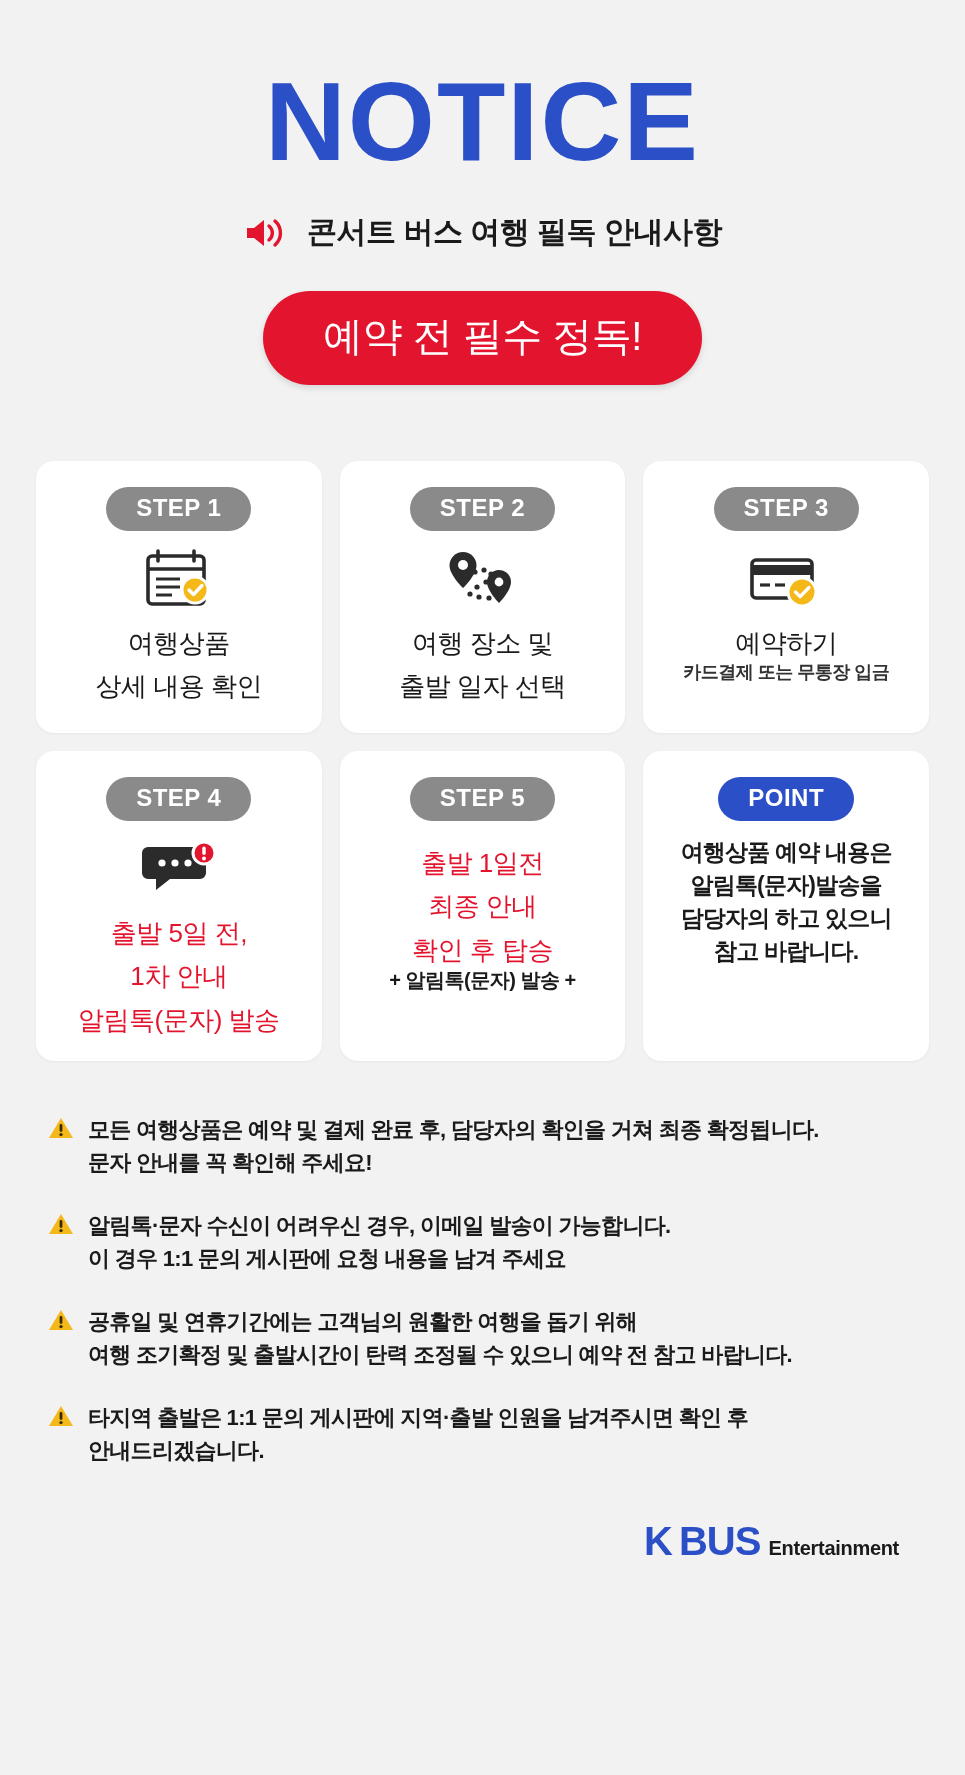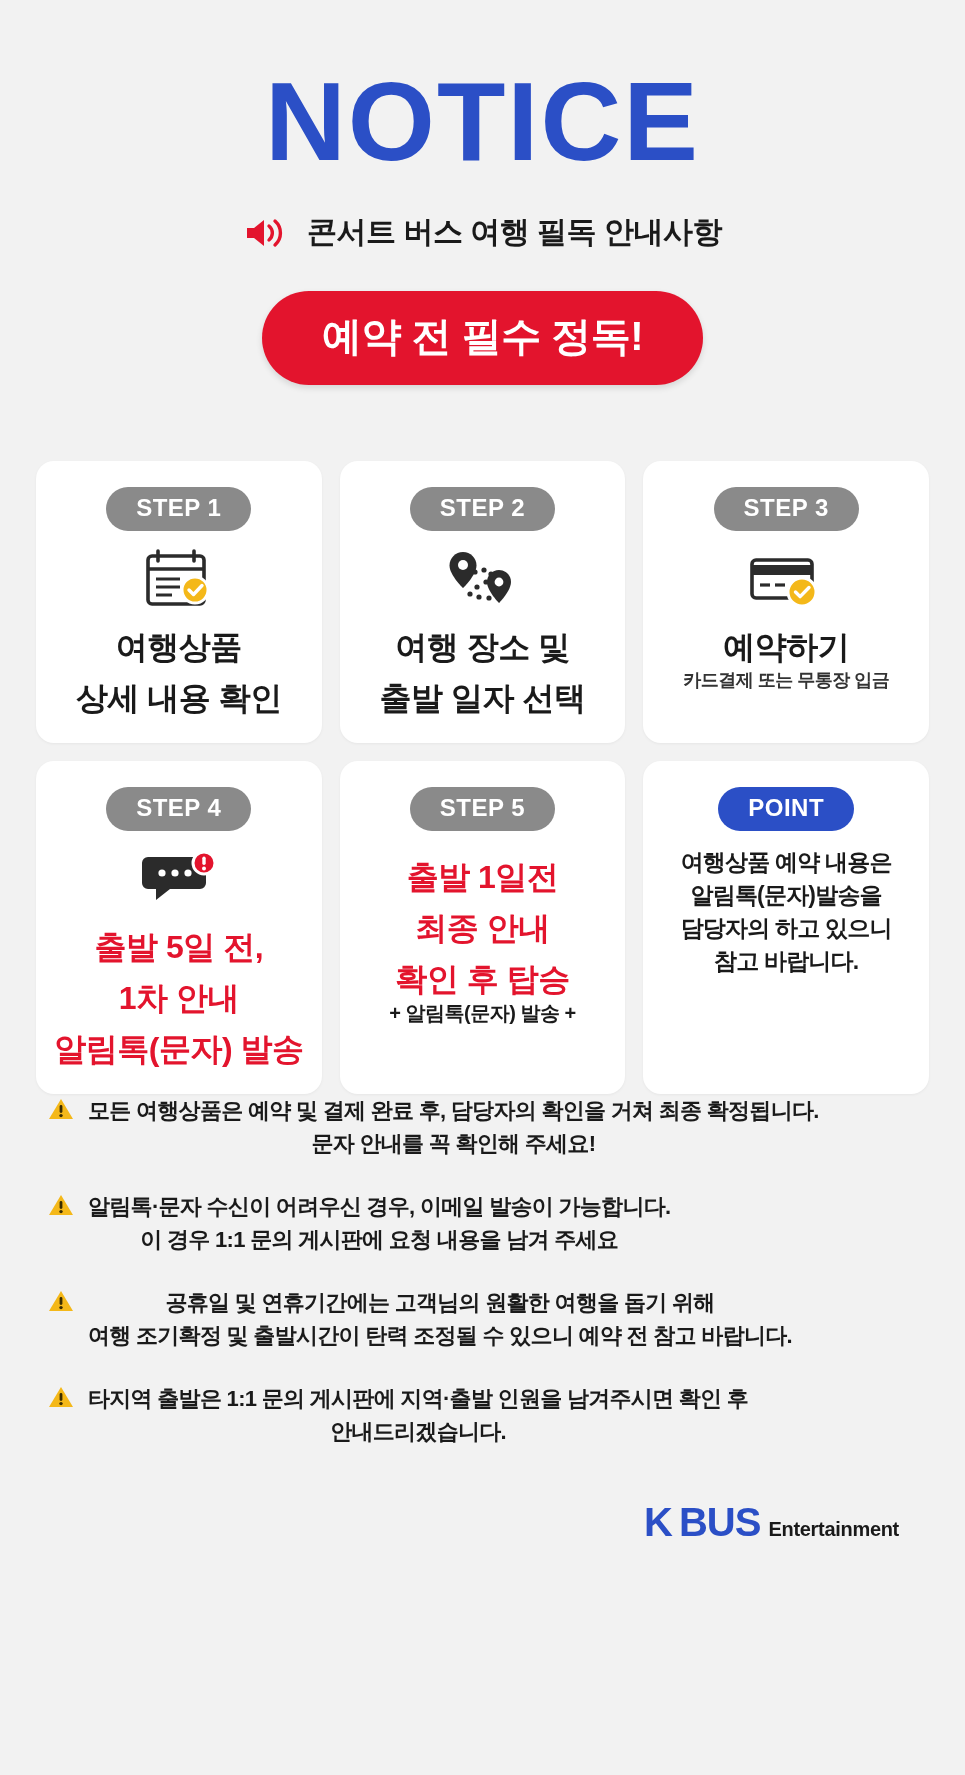--- a/index.html
+++ b/index.html
@@ -50,21 +50,21 @@
 
   .badge-wrap {
     display: flex;
     justify-content: center;
     margin-top: 38px;
   }
   .red-badge {
     background: #e3142d;
     color: #ffffff;
     font-size: 40px;
-    font-weight: bold;
+    font-weight: normal;
     letter-spacing: -0.5px;
     padding: 18px 60px 21px;
     border-radius: 48px;
     box-shadow: 0 3px 6px rgba(0,0,0,0.12);
   }
 
   
   .steps-grid {
     display: grid;
     grid-template-columns: repeat(3, 1fr);
@@ -97,22 +97,22 @@
     background: #2b4fc6;
   }
   .step-icon {
     height: 74px;
     display: flex;
     align-items: center;
     justify-content: center;
     margin-top: 12px;
   }
   .step-label {
-    font-size: 32px;
-    font-weight: bold;
+    font-size: 26px;
+    font-weight: normal;
     line-height: 1.28;
     color: #1a1a1a;
     margin-top: 10px;
     letter-spacing: -0.5px;
   }
   .step-sub {
     font-size: 18px;
     font-weight: bold;
     color: #333;
     margin-top: 0;
@@ -129,22 +129,22 @@
     font-size: 23px;
     font-weight: bold;
     line-height: 1.35;
     color: #1a1a1a;
     margin-top: 16px;
     letter-spacing: -0.8px;
   }
 
   
   .notes {
+    margin-top: 52px;
     padding: 0 12px;
-    text-align: center;
   }
   .note {
     display: flex;
     gap: 14px;
     margin-bottom: 30px;
   }
   .note-icon { flex: 0 0 auto; padding-top: 3px; }
   .note-text {
     font-size: 22px;
     font-weight: bold;

